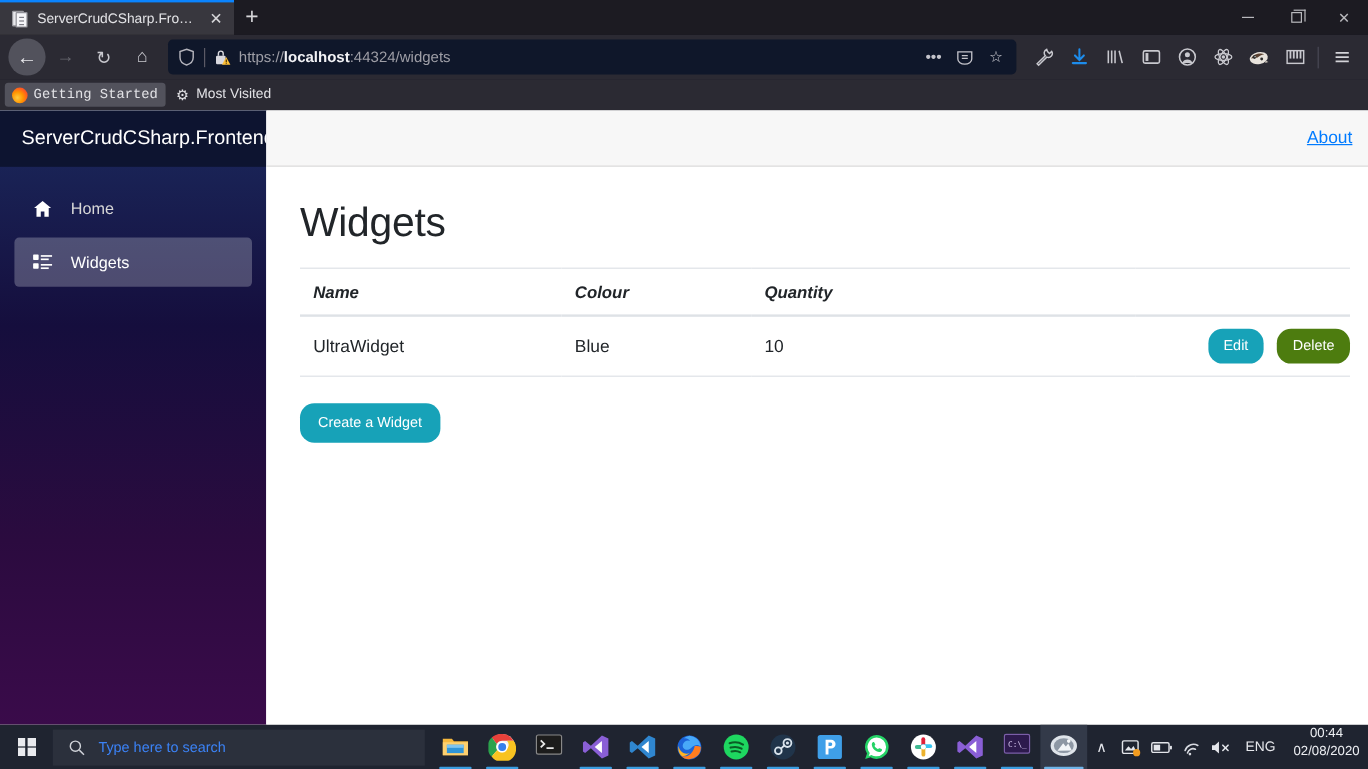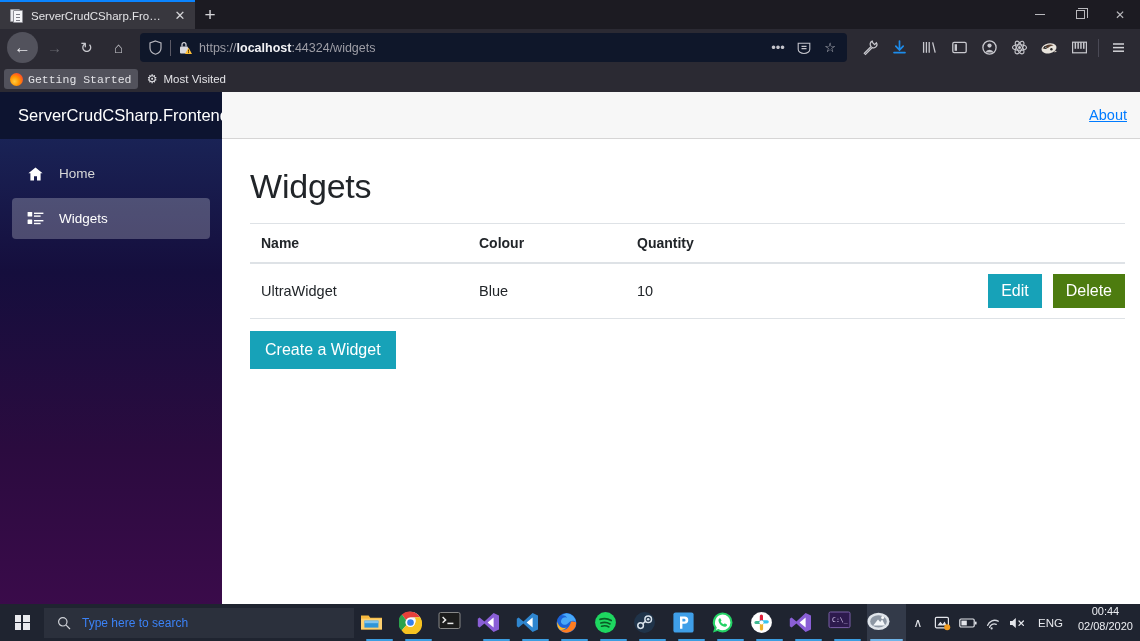--- a/index.html
+++ b/index.html
@@ -192,41 +192,41 @@
 
   .content { flex: 1 1 auto; padding: 28px 24px 0 28px; background: #fff; }
   .page-title {
     font-size: 34px; font-weight: 400; color: #212529;
     letter-spacing: -0.2px; margin-bottom: 17px;
   }
   table.widgets { width: 875px; border-collapse: collapse; }
   table.widgets thead th {
     text-align: left; font-size: 14px; font-weight: 700; color: #212529;
     padding: 11px 0 11px 11px;
-    border-top: 1px solid #dee2e6; border-bottom: 2px solid #dee2e6;
+    border-top: 1px solid #dee2e6; border-bottom: 2px solid #dee2e6; font-style: italic;
   }
   table.widgets tbody td {
     font-size: 14.5px; color: #212529;
     padding: 10px 0 10px 11px; border-bottom: 1px solid #dee2e6;
     vertical-align: middle;
     margin-top: 24px;
   }
   .col-name { width: 218px; }
   .col-colour { width: 158px; }
   .col-qty { width: 320px; }
   .col-actions { text-align: right; padding-right: 0 !important; white-space: nowrap; }
 
   .btn {
-    display: inline-block; border: none; border-radius: 0;
-    font-size: 16px; color: #fff; font-family: "Liberation Sans", sans-serif;
+    display: inline-block; border: none; border-radius: 12px;
+    font-size: 12px; color: #fff; font-family: "Liberation Sans", sans-serif;
     padding: 7px 13px; line-height: 1.25; cursor: pointer;
   }
   .btn-info { background: #17a2b8; }
   .btn-danger { background: #4d7c0f; margin-left: 7px; }
-  .btn-create { margin-top: 12px; padding: 9px 15px; }
+  .btn-create { margin-top: 22px; padding: 9px 15px; }
 
   
   .taskbar {
     position: absolute; left: 0; top: 604px;
     width: 1140px; height: 37px; background: #1f2430;
     display: flex; align-items: center;
   }
   .start {
     width: 44px; height: 37px; flex: 0 0 44px;
     display: flex; align-items: center; justify-content: center;
@@ -244,21 +244,21 @@
   .search-mag {
     width: 15px; height: 15px; flex: 0 0 15px;
     display: flex; align-items: center; justify-content: center;
     color: #cfd2d8;
   }
   .search-ph { font-size: 12px; color: #3b82f6; }
 
   .tasks { display: flex; align-items: center; padding-left: 6px; }
   .task {
     width: 39px; height: 37px; position: relative;
-    display: flex; align-items: center; justify-content: flex-start;
+    display: flex; align-items: center; justify-content: center;
   }
   .task.open::after {
     content: ""; position: absolute; bottom: 0; left: 6px; right: 6px;
     height: 2.5px; background: #3b9de0; border-radius: 1px;
   }
   .task.focused { background: #333a49; }
   .task.focused::after { background: #6fb4e8; left: 3px; right: 3px; }
   .ticon { width: 23px; height: 23px; position: relative; }
 
   .tray {

